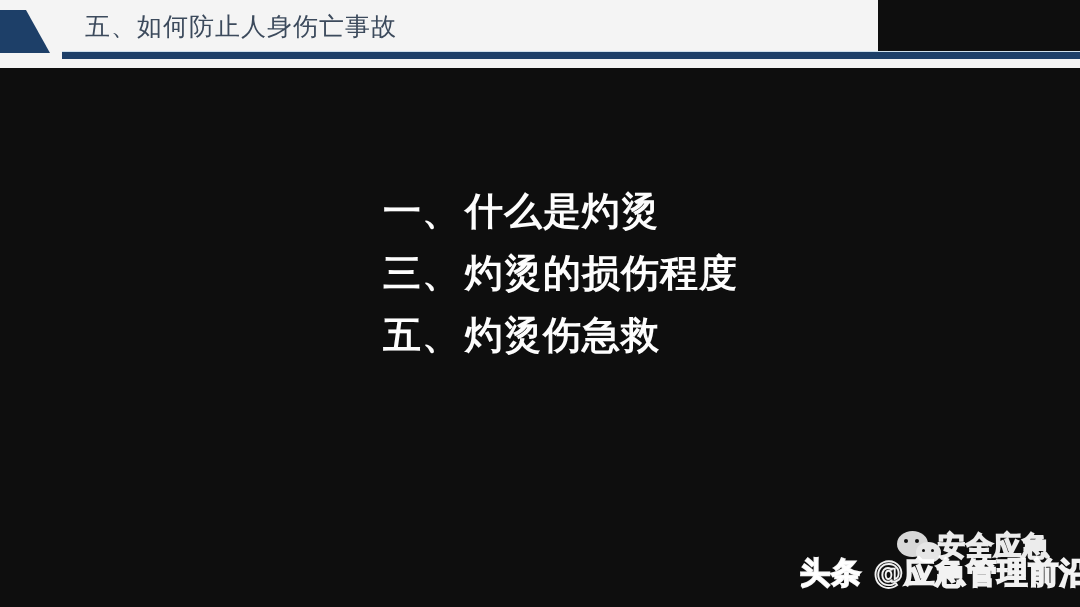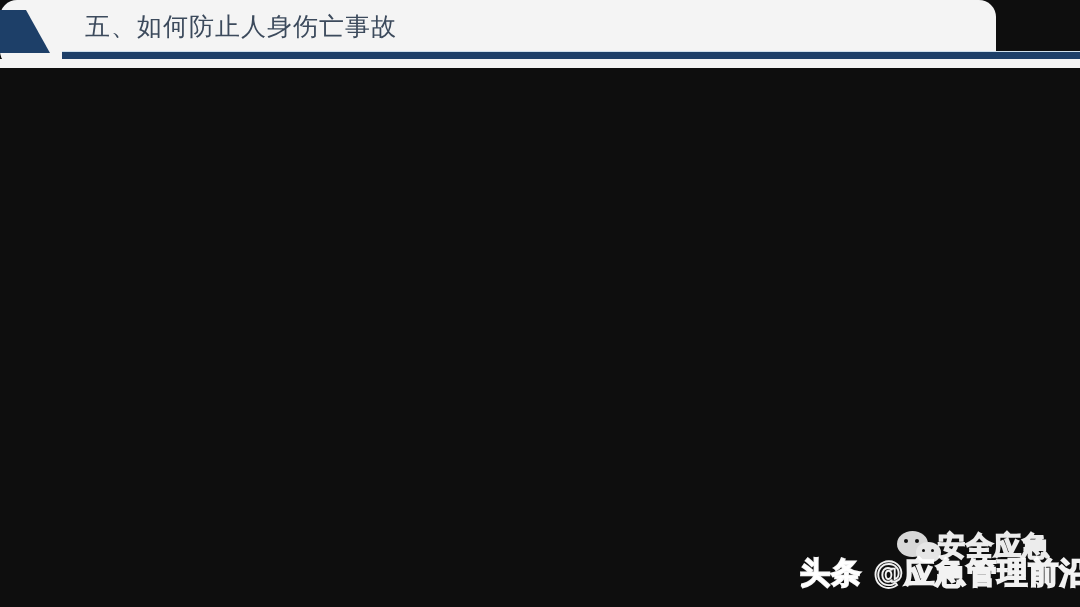--- a/index.html
+++ b/index.html
@@ -19,24 +19,23 @@
     height: 607px;
     background: #0e0e0e;
     overflow: hidden;
   }
 
   
   .header {
     position: absolute;
     left: 0;
     top: 0;
-    width: 996px;
+    width: 878px;
     height: 68px;
     background: #f4f4f4;
-    border-radius: 17px;
   }
   .header-tab {
     position: absolute;
     left: 0;
     top: 10px;
     width: 50px;
     height: 43px;
     background: #1d3f68;
     clip-path: polygon(0% 0%, 52% 0%, 100% 100%, 0% 100%);
   }
@@ -171,20 +170,29 @@
 
   <div class="header">
     <div class="header-tab"></div>
     <div class="header-title">五、如何防止人身伤亡事故</div>
     <div class="header-rule-hi"></div>
     <div class="header-rule"></div>
     <div class="header-base"></div>
   </div>
 
   <div class="agenda">
+    <div class="agenda-item">
+      <span class="agenda-num">一、</span><span class="agenda-text">什么是灼烫</span>
+    </div>
+    <div class="agenda-item">
+      <span class="agenda-num">三、</span><span class="agenda-text">灼烫的损伤程度</span>
+    </div>
+    <div class="agenda-item">
+      <span class="agenda-num">五、</span><span class="agenda-text">灼烫伤急救</span>
+    </div>
   </div>
 
   <div class="wm-wechat">
     <div class="bubble bubble-big"></div>
     <div class="eye eye-b1"></div>
     <div class="eye eye-b2"></div>
     <div class="bubble bubble-small"></div>
     <div class="eye eye-s1"></div>
     <div class="eye eye-s2"></div>
   </div>

